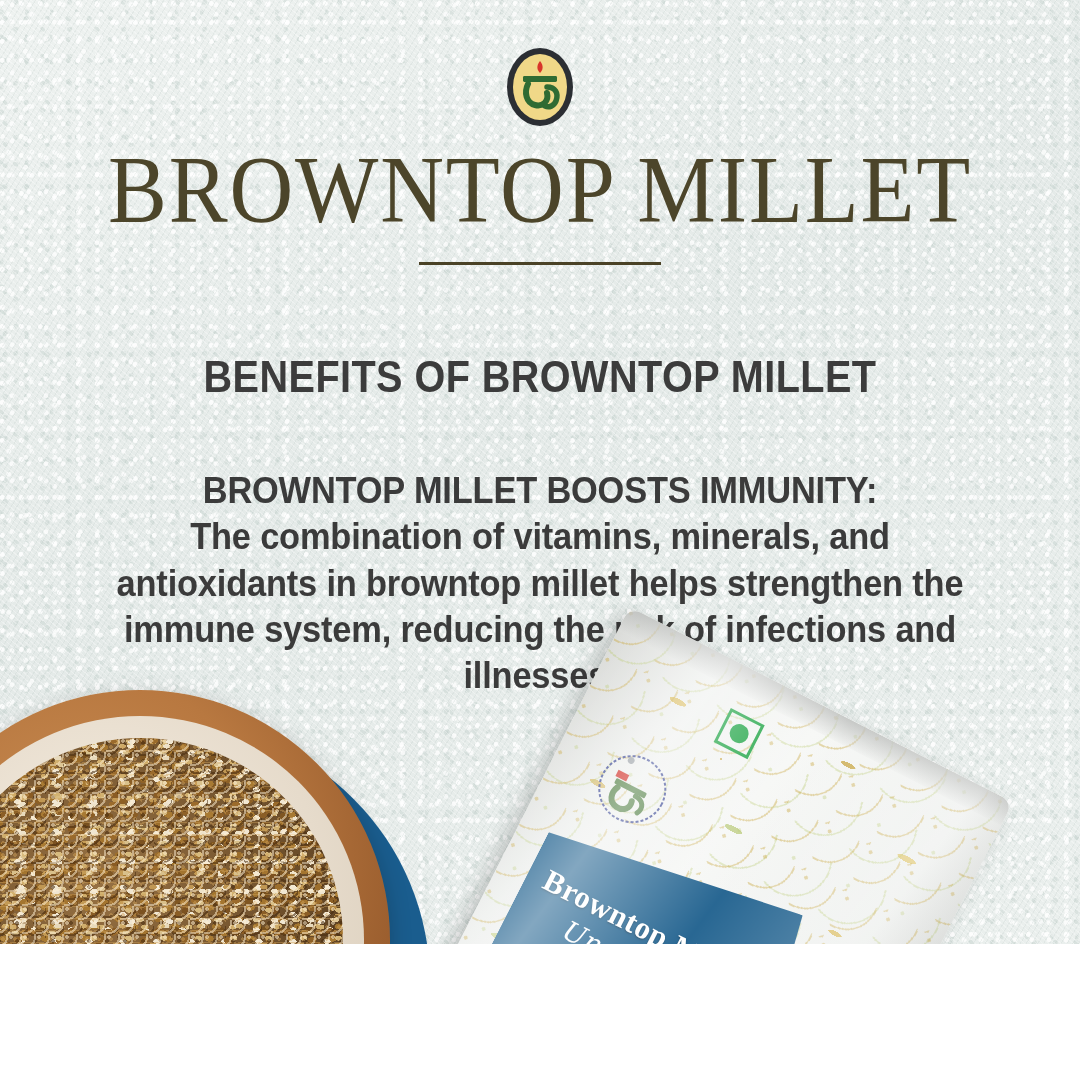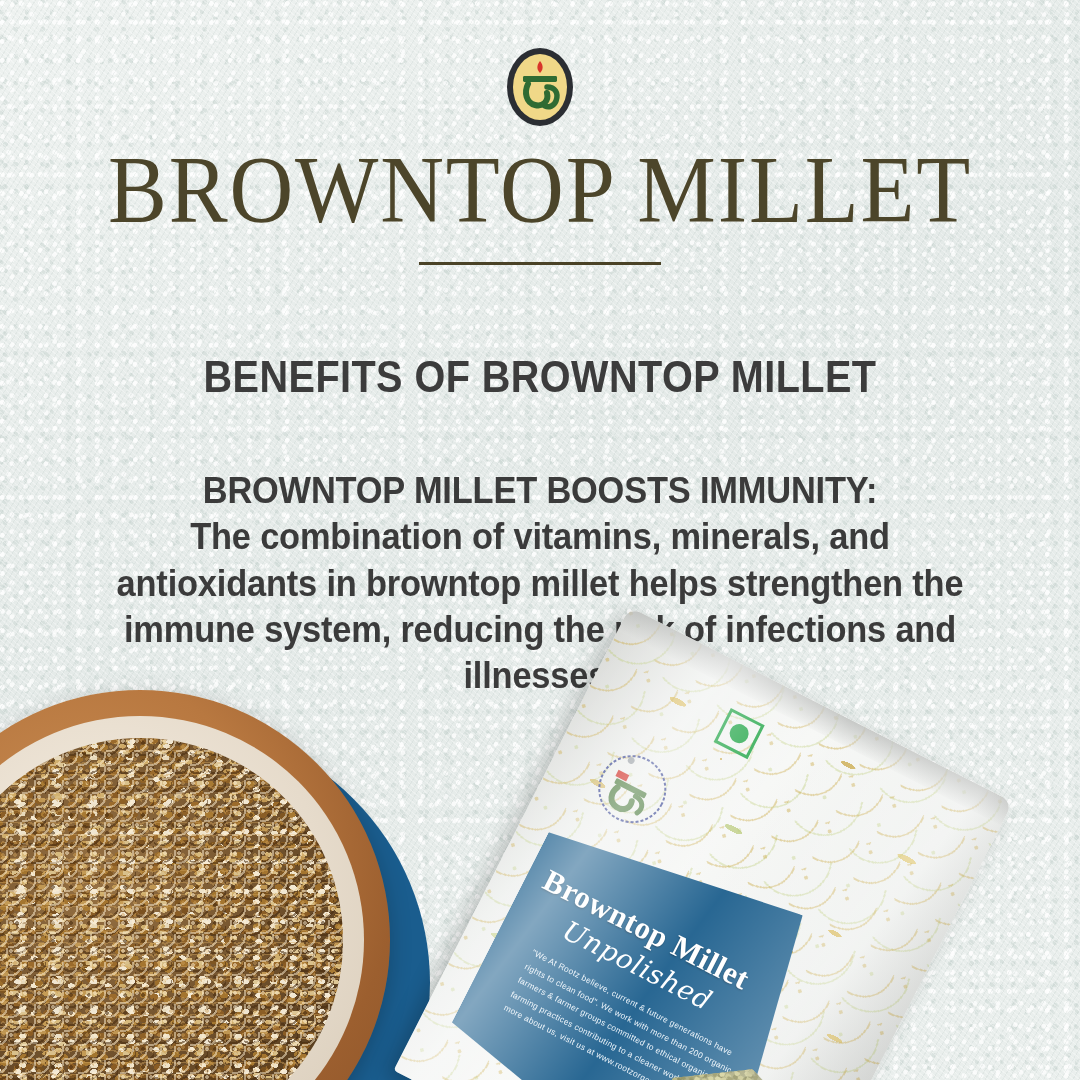--- a/index.html
+++ b/index.html
@@ -4,21 +4,21 @@
 <title>Browntop Millet Benefits</title>
 <style>
   html, body {
     margin: 0;
     padding: 0;
     background: #ffffff;
   }
   #poster {
     position: relative;
     width: 1080px;
-    height: 1080px;
+    height: 944px;
     overflow: hidden;
     background-color: #5eead4;
     font-family: "Liberation Sans", sans-serif;
   }
   
   .texture {
     position: absolute;
     inset: 0;
     background-image:
       radial-gradient(circle at 12% 18%, rgba(255,255,255,0.85) 0 2px, transparent 3px),

